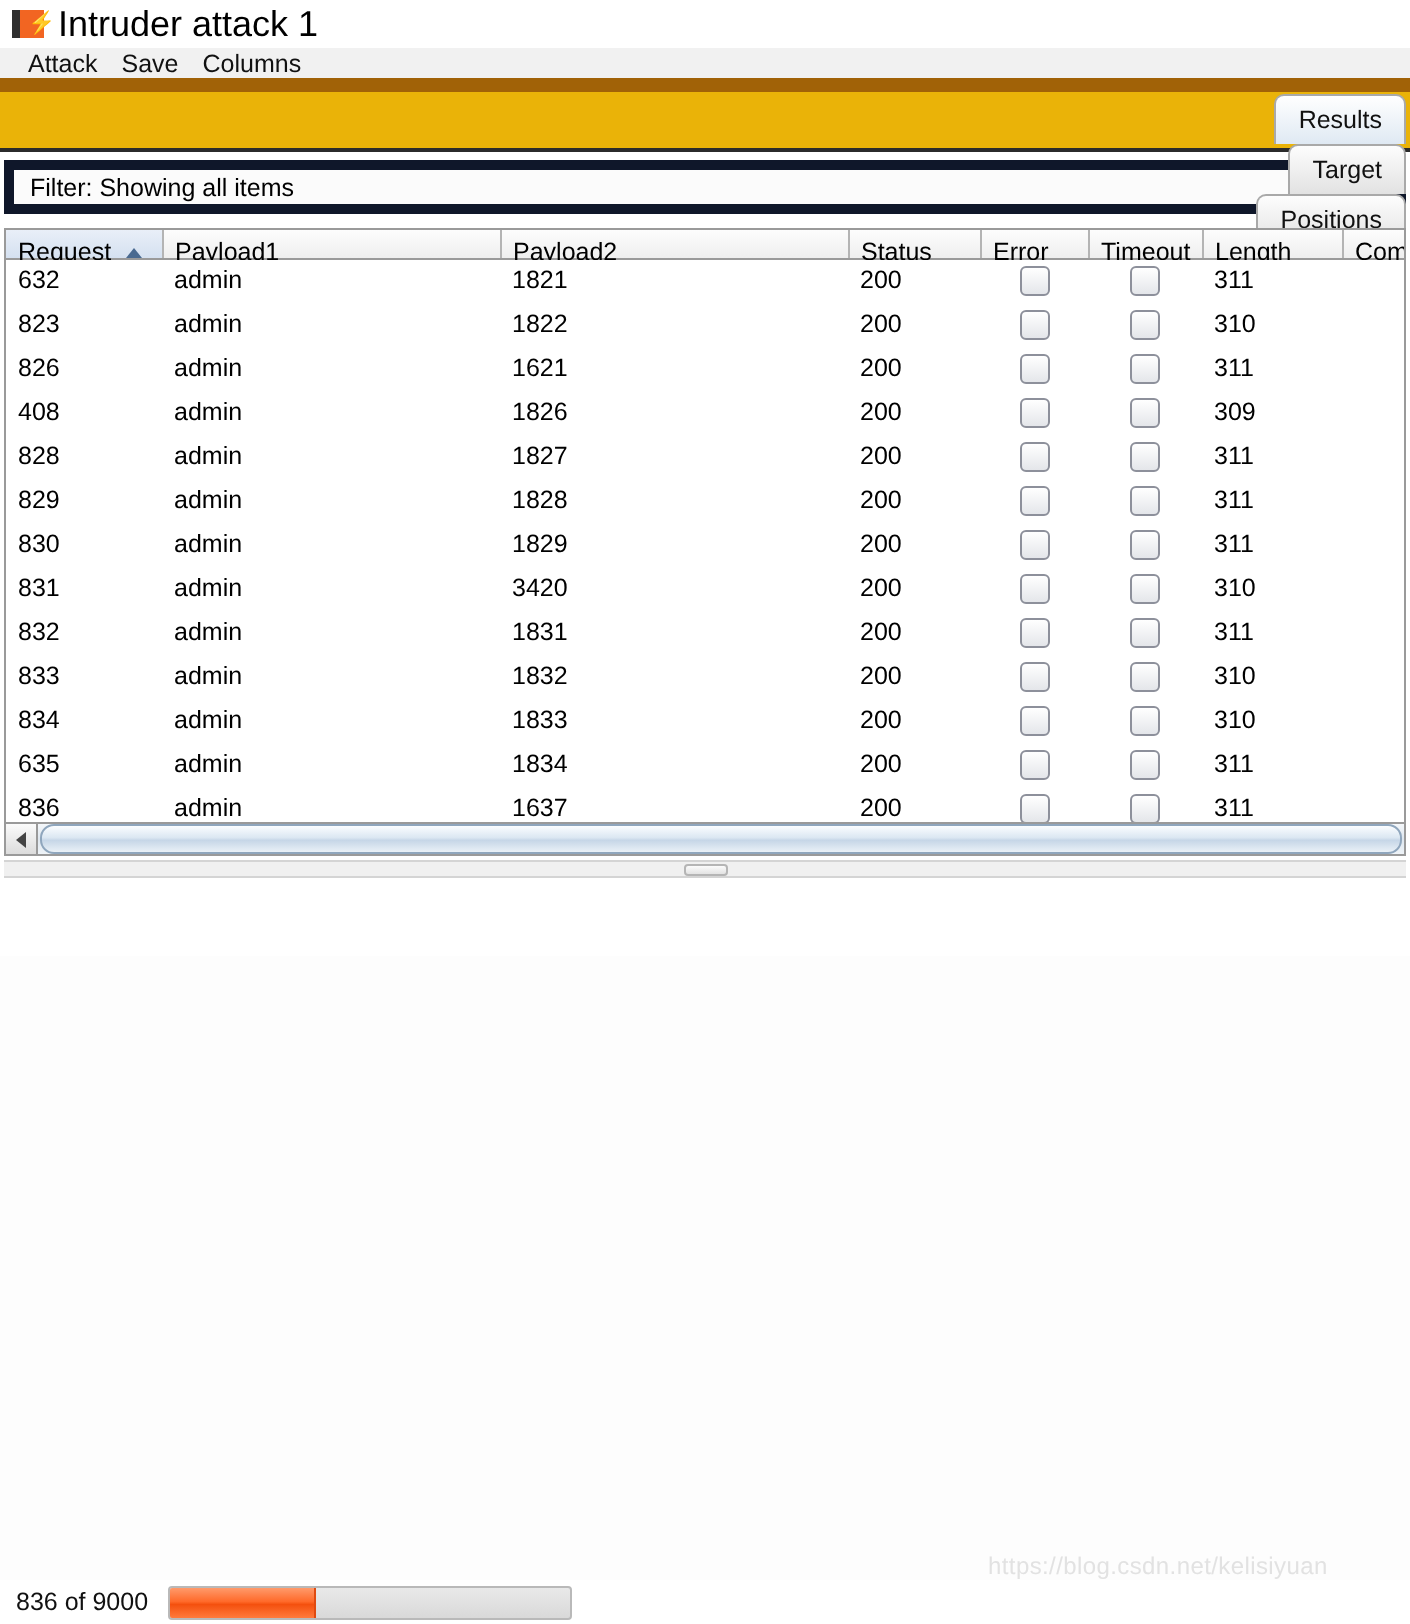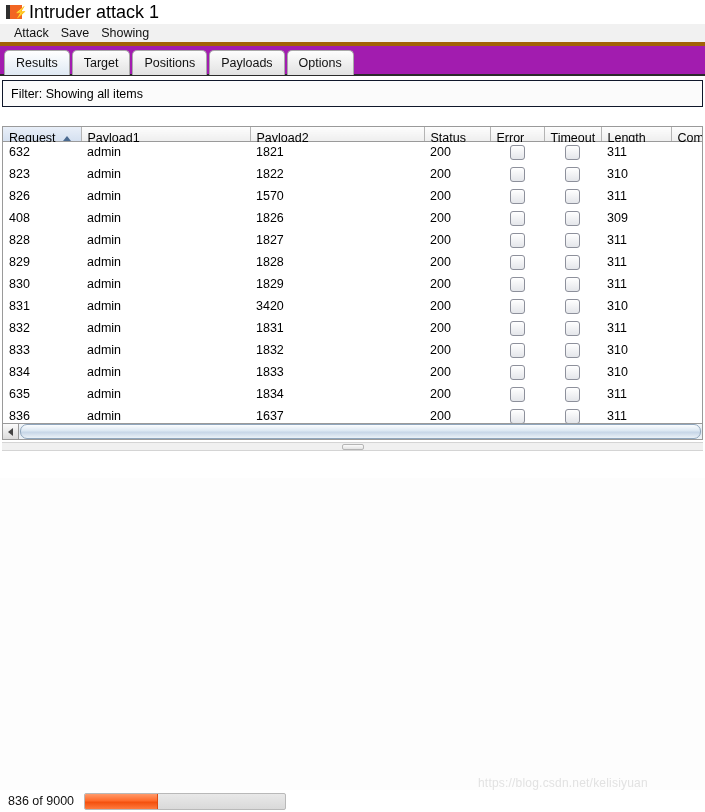--- a/index.html
+++ b/index.html
@@ -55,43 +55,44 @@
   }
   .title-text {
     font-size: 18px;
     color: #000;
   }
 
   
   .menubar {
     height: 22px;
     background: #f1f1f1;
-    border-bottom: 4px solid #a16207;
+    border-bottom: 7px solid #a16207;
     display: flex;
     align-items: center;
     padding-left: 8px;
     box-sizing: border-box;
   }
   .menu-item {
     font-size: 12.5px;
     color: #111;
     padding: 2px 6px;
     cursor: default;
   }
 
   
   .tabbar {
     height: 30px;
-    background: #a21caf;
+    background: #eab308;
     position: relative;
     display: flex;
     align-items: flex-end;
     padding-left: 4px;
     box-sizing: border-box;
     border-bottom: 2px solid #2b2b2b;
+    flex-direction: column;
   }
   .tab {
     height: 24px;
     line-height: 24px;
     padding: 0 11px;
     margin-right: 2px;
     font-size: 12.5px;
     border: 1px solid #a9a9a9;
     border-bottom: none;
     border-radius: 5px 5px 0 0;
@@ -104,32 +105,32 @@
   .tab.active {
     background: linear-gradient(to bottom, #ffffff 0%, #dfe9f3 100%);
     font-weight: normal;
     z-index: 3;
   }
 
   
   .filterbar {
     height: 27px;
     margin: 4px 2px 0 2px;
-    border: 1px solid #0f172a;
+    border: 5px solid #0f172a;
     background: #fbfbfb;
     display: flex;
     align-items: center;
     padding-left: 8px;
     box-sizing: border-box;
     font-size: 12.5px;
   }
 
   
   .table-wrap {
-    margin: 19px 2px 0 2px;
+    margin: 7px 2px 0 2px;
     border: 1px solid #9a9a9a;
     border-bottom: none;
     height: 297px;
     overflow: hidden;
     box-sizing: border-box;
     position: relative;
     background: #ffffff;
   }
   table.results {
     border-collapse: collapse;
@@ -283,21 +284,21 @@
     overflow: hidden;
     position: relative;
   }
   .progress-fill {
     height: 100%;
     background: linear-gradient(to bottom, #ff9a6b 0%, #ff6a2a 45%, #f4500e 55%, #ff7a3d 100%);
     border-right: 1px solid #e04a10;
   }
   .watermark {
     position: absolute;
-    left: 478px;
+    left: 494px;
     bottom: 22px;
     font-size: 12px;
     color: #e2e2e2;
     white-space: nowrap;
     letter-spacing: 0.2px;
   }
 </style>
 </head>
 <body>
 
@@ -306,21 +307,21 @@
     <div class="dark"></div>
     <div class="orange"></div>
     <div class="bolt">⚡</div>
   </div>
   <div class="title-text">Intruder attack 1</div>
 </div>
 
 <div class="menubar">
   <div class="menu-item">Attack</div>
   <div class="menu-item">Save</div>
-  <div class="menu-item">Showing</div>
+  <div class="menu-item">Columns</div>
 </div>
 
 <div class="tabbar">
   <div class="tab active">Results</div>
   <div class="tab">Target</div>
   <div class="tab">Positions</div>
   <div class="tab">Payloads</div>
   <div class="tab">Options</div>
 </div>
 
@@ -371,21 +372,21 @@
           <td>1822</td>
           <td>200</td>
           <td class="cb-cell"><span class="cbox"></span></td>
           <td class="cb-cell"><span class="cbox"></span></td>
           <td>310</td>
           <td></td>
         </tr>
         <tr>
           <td>826</td>
           <td>admin</td>
-          <td>1570</td>
+          <td>1621</td>
           <td>200</td>
           <td class="cb-cell"><span class="cbox"></span></td>
           <td class="cb-cell"><span class="cbox"></span></td>
           <td>311</td>
           <td></td>
         </tr>
         <tr>
           <td>408</td>
           <td>admin</td>
           <td>1826</td>

